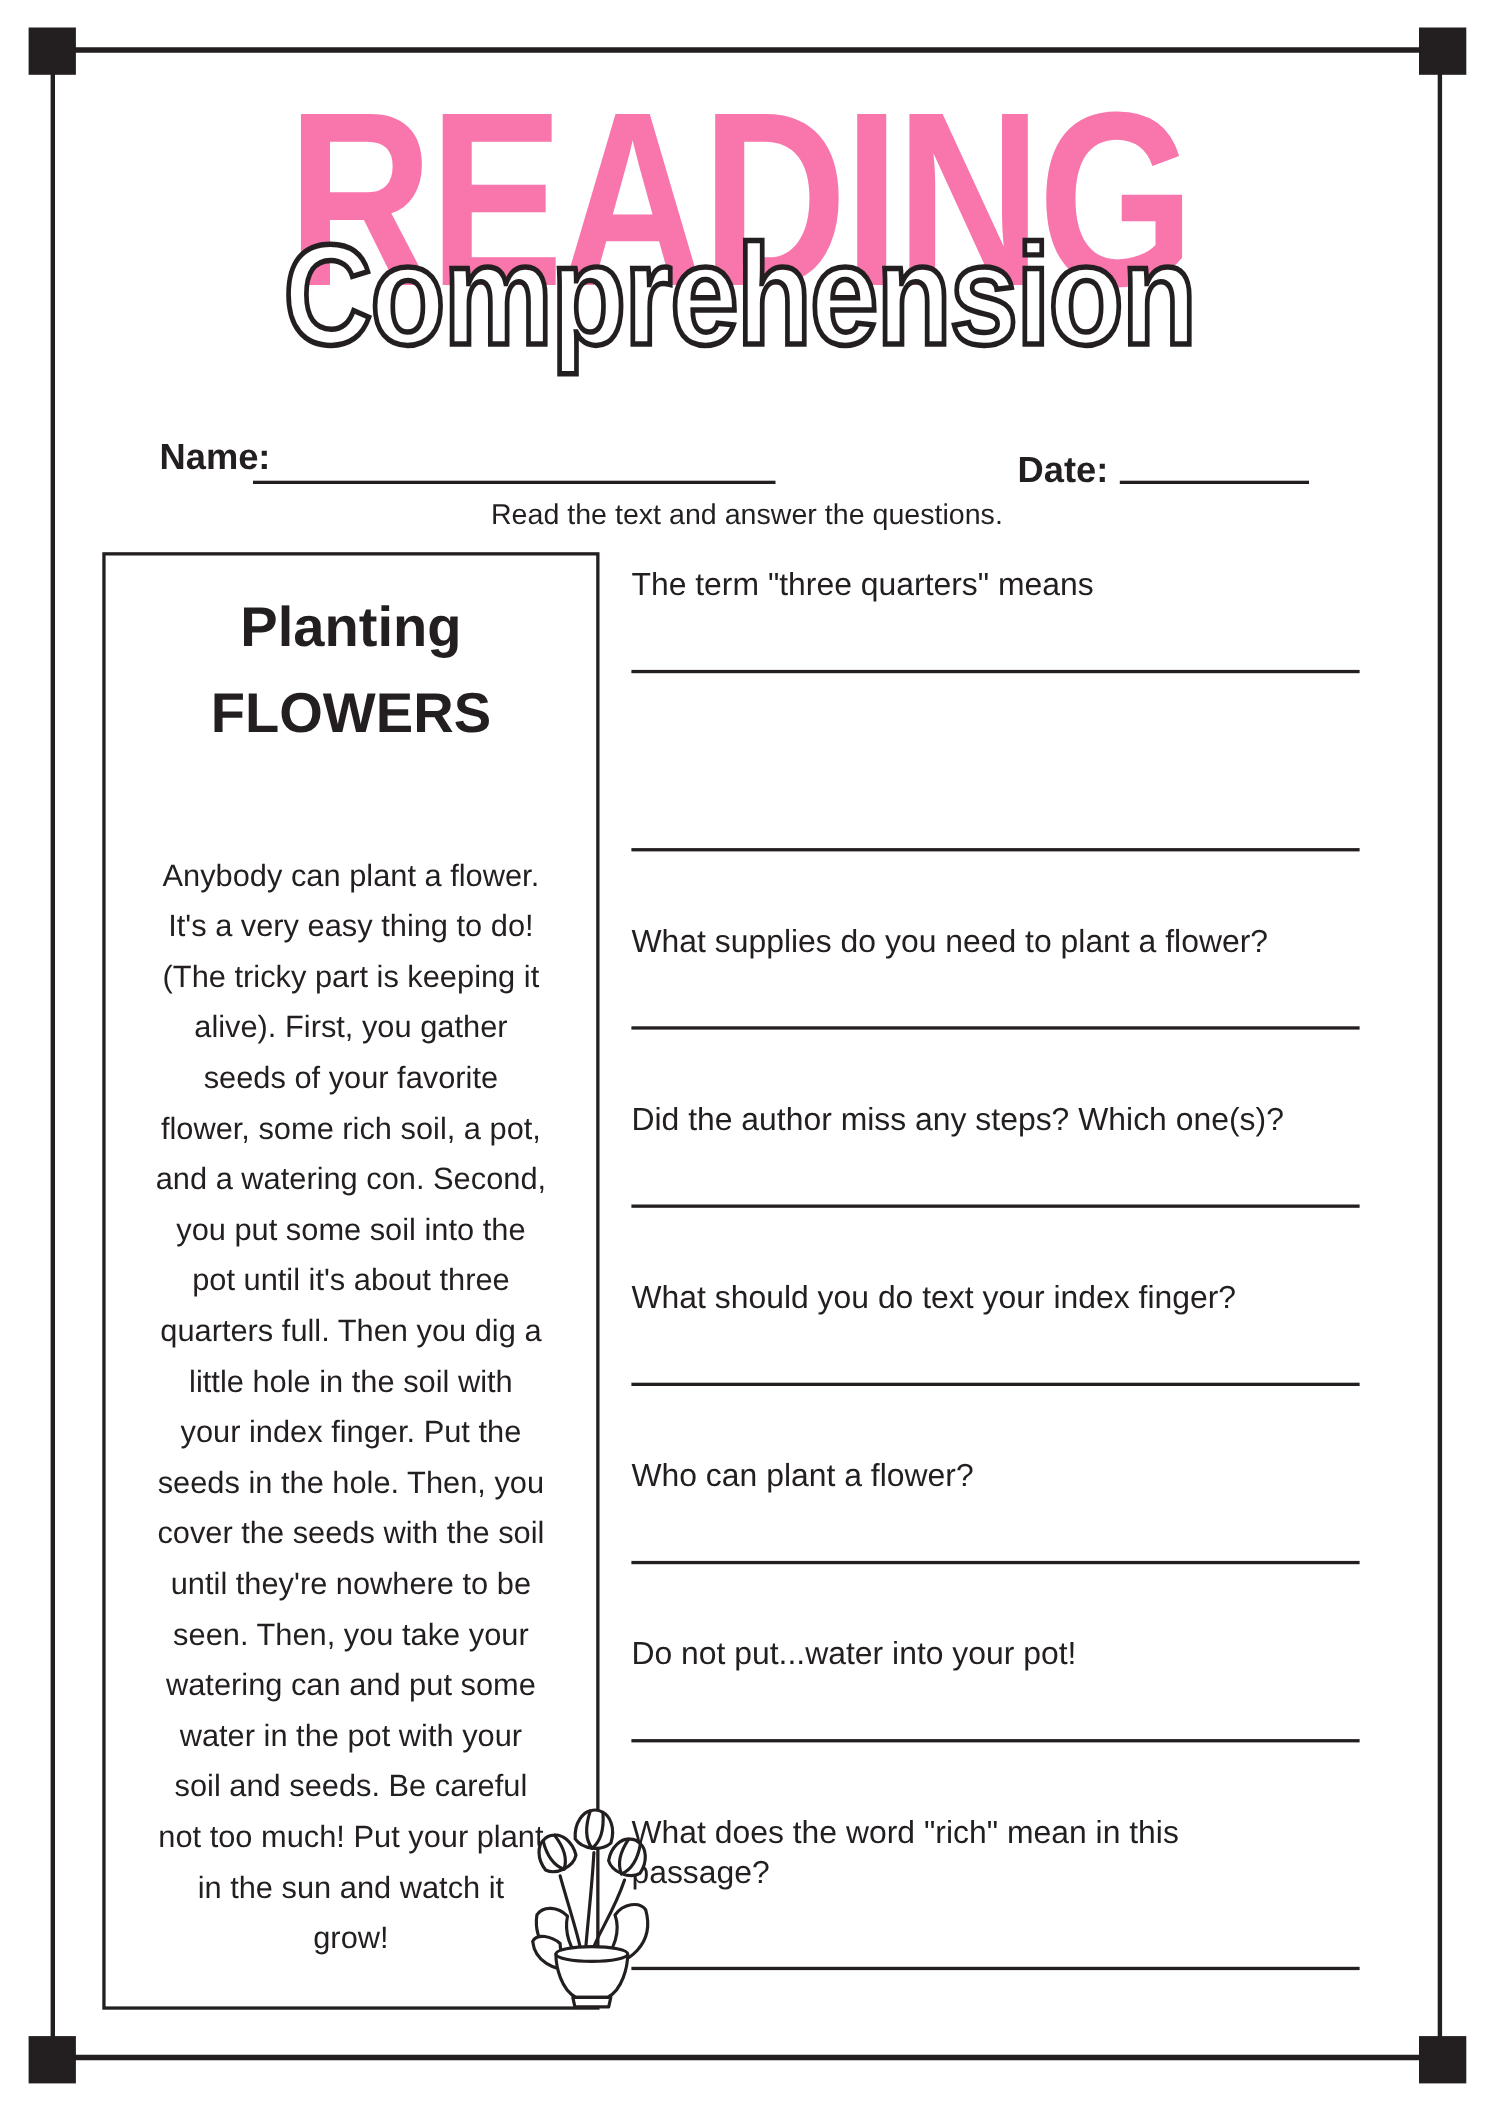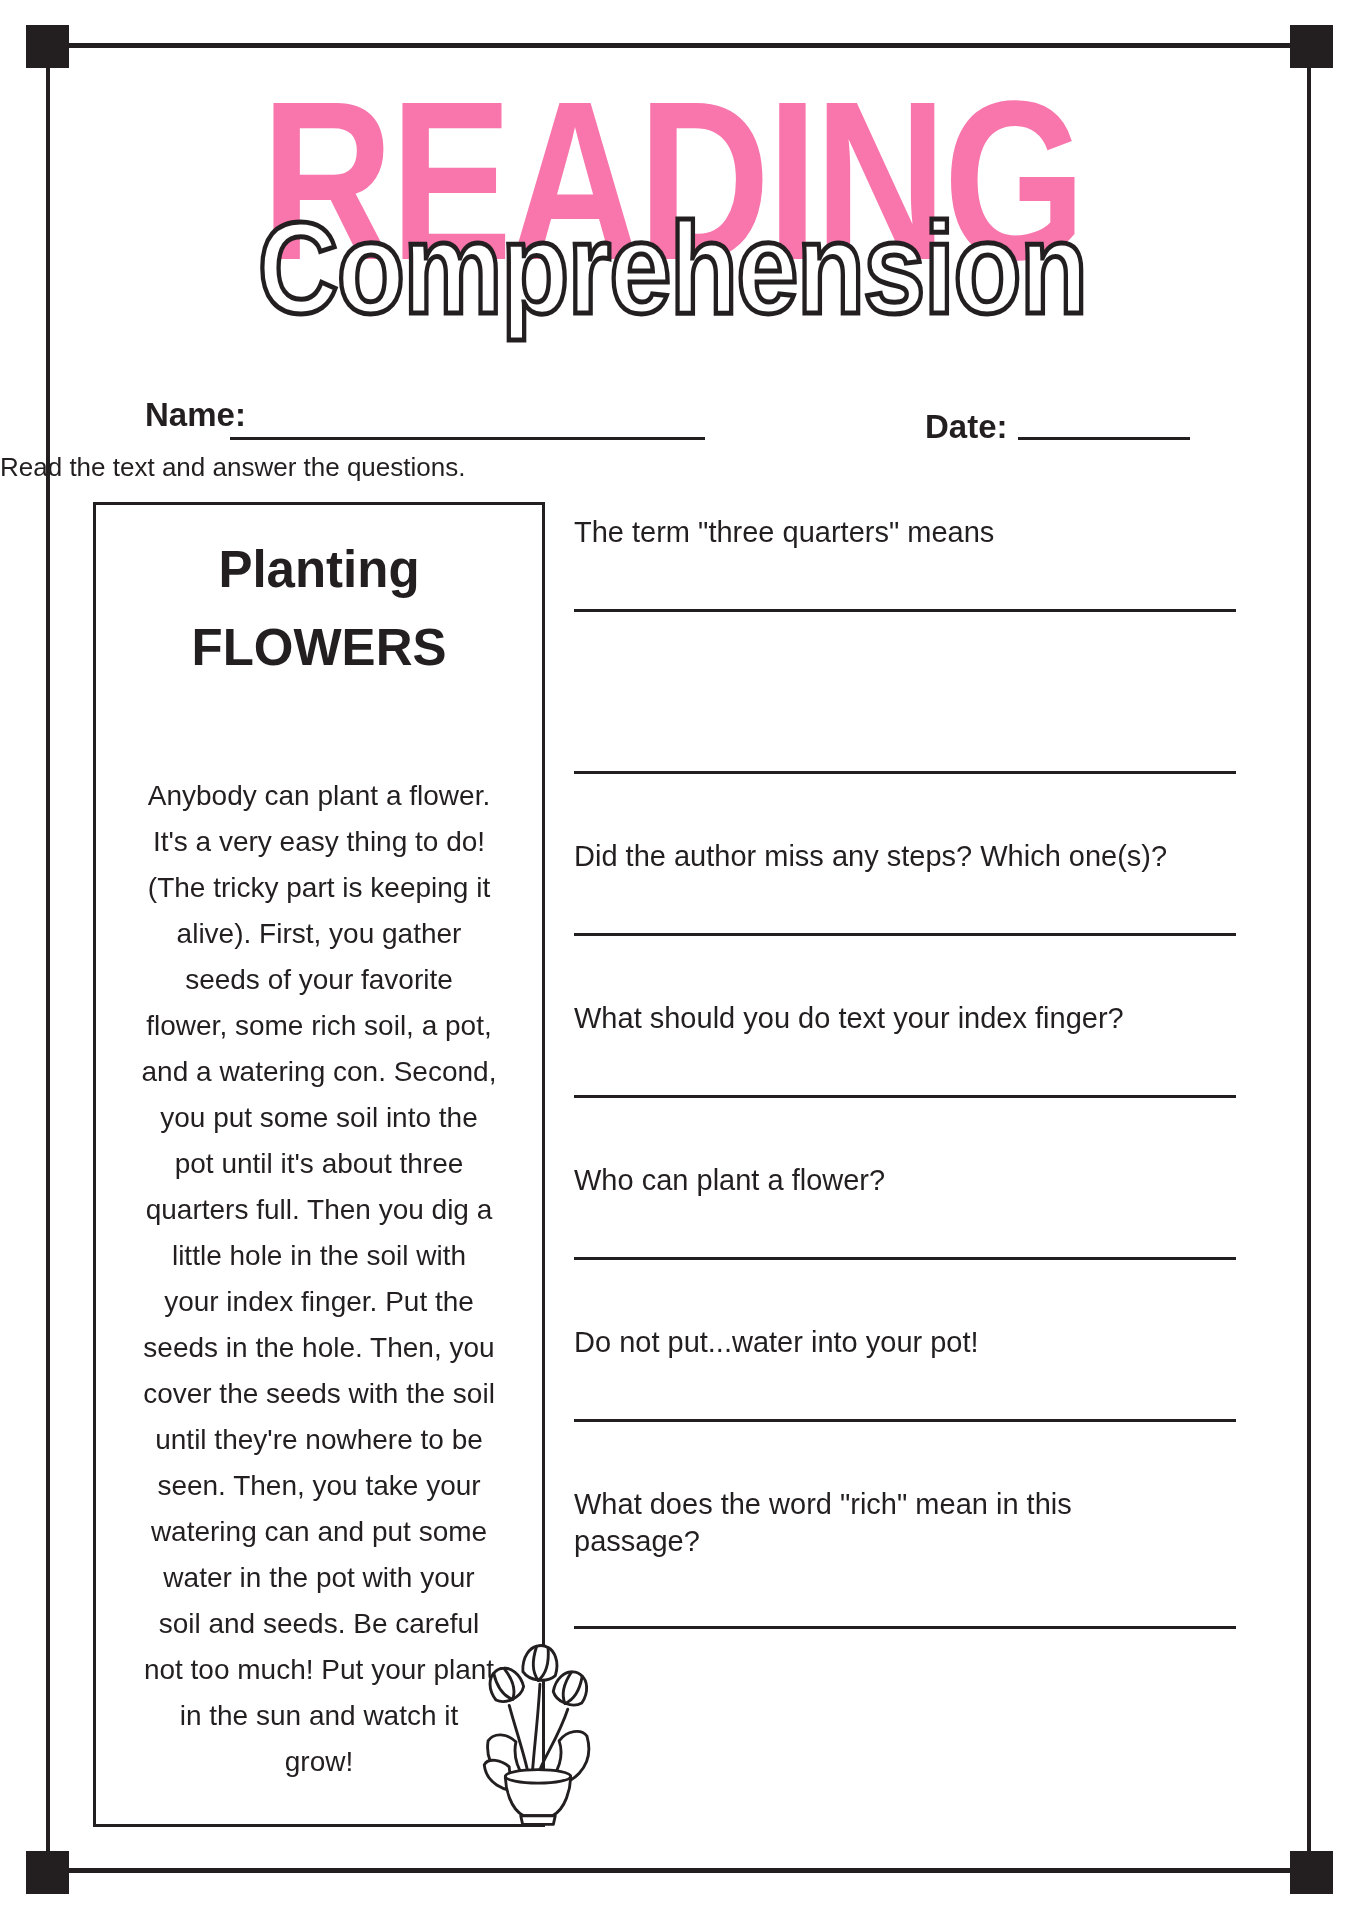--- a/index.html
+++ b/index.html
@@ -22,21 +22,21 @@
                 color:#f876ac; transform:scaleX(0.81); white-space:nowrap; }
   .title-sub  { position:absolute; left:0; right:0; top:203px; text-align:center;
                 font-weight:bold; font-size:130px; line-height:130px; letter-spacing:-2px;
                 color:#ffffff; -webkit-text-stroke:5px #231f20; transform:scaleX(0.86);
                 white-space:nowrap; }
 
   
   .field-label { position:absolute; font-size:33px; font-weight:bold; }
   .write-line  { position:absolute; border-top:3px solid #231f20; height:0; }
 
-  .instruction { position:absolute; left:0; top:452px; width:1358px; text-align:left;
+  .instruction { position:absolute; left:0; top:452px; width:1358px; text-align:center;
                  font-size:26px; }
 
   
   .passage-box { position:absolute; left:93px; top:502px; width:452px; height:1325px;
                  border:3px solid #231f20; background:#ffffff; text-align:center; }
   .passage-title { margin-top:26px; font-size:51px; line-height:78px; font-weight:bold;
                    white-space:pre-line; }
   .passage-body  { margin-top:86px; font-size:28px; line-height:46px; white-space:pre-line; }
 
   
@@ -100,20 +100,24 @@
 
 <div class="questions">
   <div class="qa">
     <div class="q">The term "three quarters" means</div>
     <div class="ans"></div>
   </div>
   <div class="qa">
     <div class="ans"></div>
   </div>
   <div class="qa">
+    <div class="q">What supplies do you need to plant a flower?</div>
+    <div class="ans"></div>
+  </div>
+  <div class="qa">
     <div class="q">Did the author miss any steps? Which one(s)?</div>
     <div class="ans"></div>
   </div>
   <div class="qa">
     <div class="q">What should you do text your index finger?</div>
     <div class="ans"></div>
   </div>
   <div class="qa">
     <div class="q">Who can plant a flower?</div>
     <div class="ans"></div>

